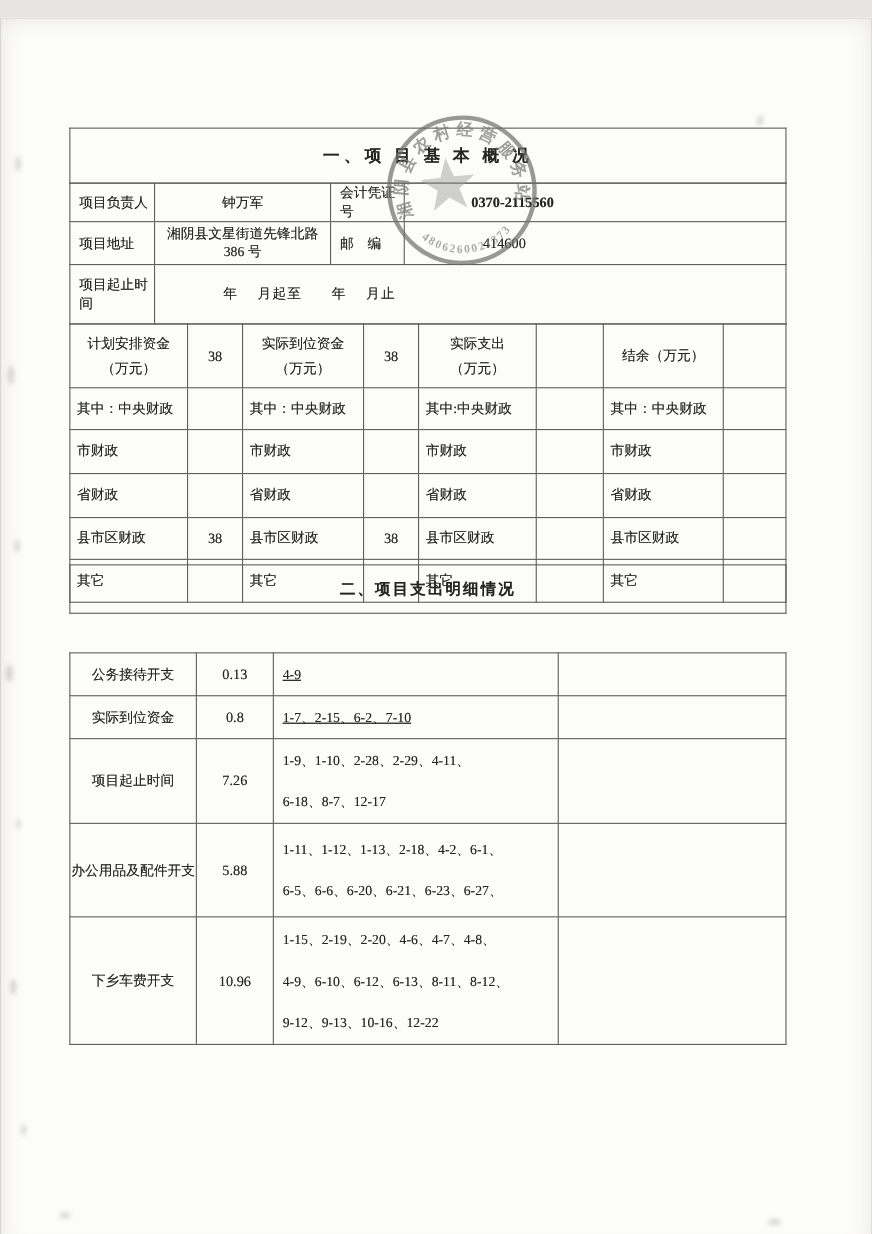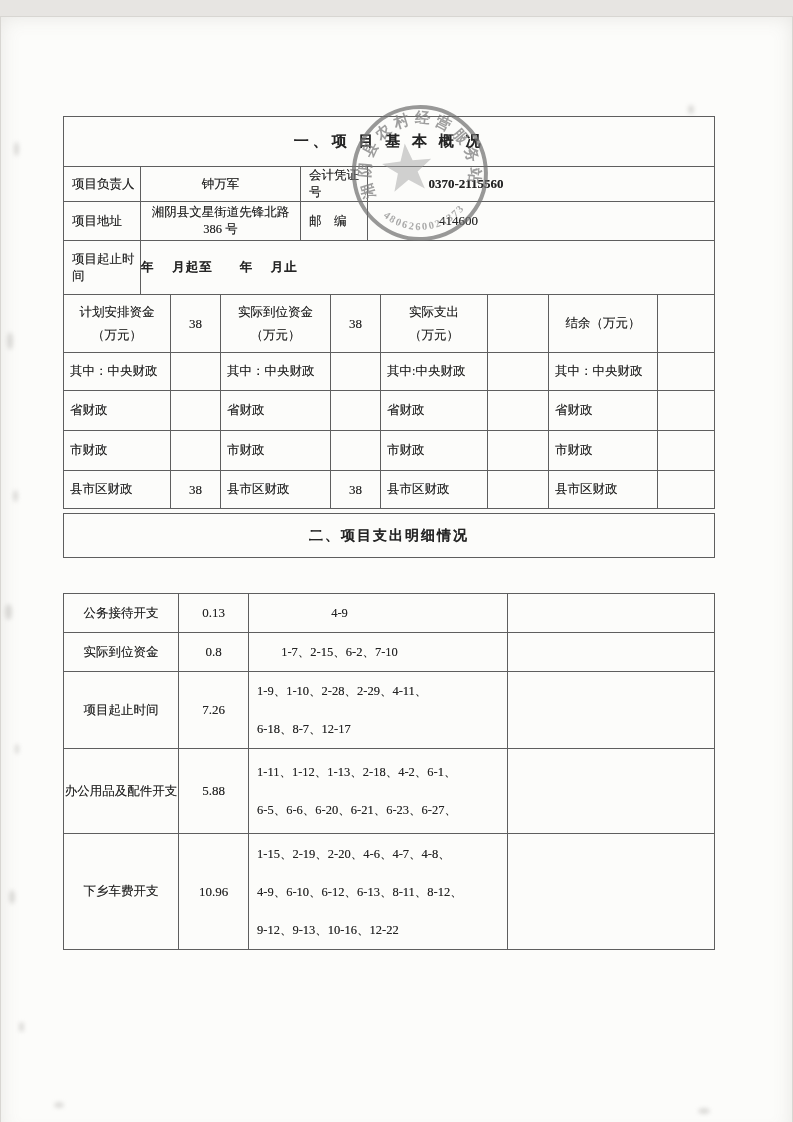--- a/index.html
+++ b/index.html
@@ -19,25 +19,25 @@
     vertical-align:middle; text-align:center;
     font-size:12.5px; color:#242424;
     text-shadow:0 0 .5px rgba(50,50,50,.55);
   }
   .sec-title { font-weight:bold; font-size:15px; letter-spacing:4px; }
   .sec-title2 { font-weight:bold; font-size:14px; letter-spacing:2px; }
   .lbl { text-align:left; padding-left:8px; }
   .fund-lbl { text-align:center; white-space:pre-line; line-height:1.8; }
   .sub-lbl { text-align:left; padding-left:6px; }
   .num { font-size:13px; }
-  .dur-val { text-align:left; letter-spacing:1px;font-weight:bold; }
+  .dur-val { text-align:left; padding-left:62px; letter-spacing:1px; }
   .shift-l  { padding-right:150px;font-weight:bold; }
   .shift-l2 { padding-right:165px; }
   .vcell { text-align:left; padding-left:8px; line-height:38px; font-size:12.5px; }
-  .vcenter { text-align:center; padding-right:85px; }
+  .vcenter { padding-right:85px;text-decoration:underline; }
   
   .seal { position:absolute; left:345px; top:83px; width:150px; height:150px;
           transform:rotate(-6deg); pointer-events:none; opacity:.9; z-index:5; }
   
   .speck { position:absolute; background:#9f9d99; border-radius:50%;
            filter:blur(2px); opacity:.35; }
 </style>
 </head>
 <body>
 
@@ -111,47 +111,57 @@
         <td class="sub-lbl">其中：中央财政</td>
         <td class="num"></td>
         <td class="sub-lbl">其中：中央财政</td>
         <td class="num"></td>
         <td class="sub-lbl">其中:中央财政</td>
         <td class="num"></td>
         <td class="sub-lbl">其中：中央财政</td>
         <td class="num"></td>
       </tr>
       <tr style="height:40px">
-        <td class="sub-lbl">省财政</td>
-        <td class="num"></td>
-        <td class="sub-lbl">省财政</td>
-        <td class="num"></td>
-        <td class="sub-lbl">省财政</td>
-        <td class="num"></td>
-        <td class="sub-lbl">省财政</td>
+        <td class="sub-lbl">市财政</td>
+        <td class="num"></td>
+        <td class="sub-lbl">市财政</td>
+        <td class="num"></td>
+        <td class="sub-lbl">市财政</td>
+        <td class="num"></td>
+        <td class="sub-lbl">市财政</td>
         <td class="num"></td>
       </tr>
       <tr style="height:40px">
-        <td class="sub-lbl">市财政</td>
-        <td class="num"></td>
-        <td class="sub-lbl">市财政</td>
-        <td class="num"></td>
-        <td class="sub-lbl">市财政</td>
-        <td class="num"></td>
-        <td class="sub-lbl">市财政</td>
+        <td class="sub-lbl">省财政</td>
+        <td class="num"></td>
+        <td class="sub-lbl">省财政</td>
+        <td class="num"></td>
+        <td class="sub-lbl">省财政</td>
+        <td class="num"></td>
+        <td class="sub-lbl">省财政</td>
         <td class="num"></td>
       </tr>
       <tr style="height:38px">
         <td class="sub-lbl">县市区财政</td>
         <td class="num">38</td>
         <td class="sub-lbl">县市区财政</td>
         <td class="num">38</td>
         <td class="sub-lbl">县市区财政</td>
         <td class="num"></td>
         <td class="sub-lbl">县市区财政</td>
+        <td class="num"></td>
+      </tr>
+      <tr style="height:39px">
+        <td class="sub-lbl">其它</td>
+        <td class="num"></td>
+        <td class="sub-lbl">其它</td>
+        <td class="num"></td>
+        <td class="sub-lbl">其它</td>
+        <td class="num"></td>
+        <td class="sub-lbl">其它</td>
         <td class="num"></td>
       </tr>
     </tbody>
       </table>
   </div>
 
   <div class="blk" style="top:497px;">
     <table>
       <colgroup>
           <col style="width:651px">

